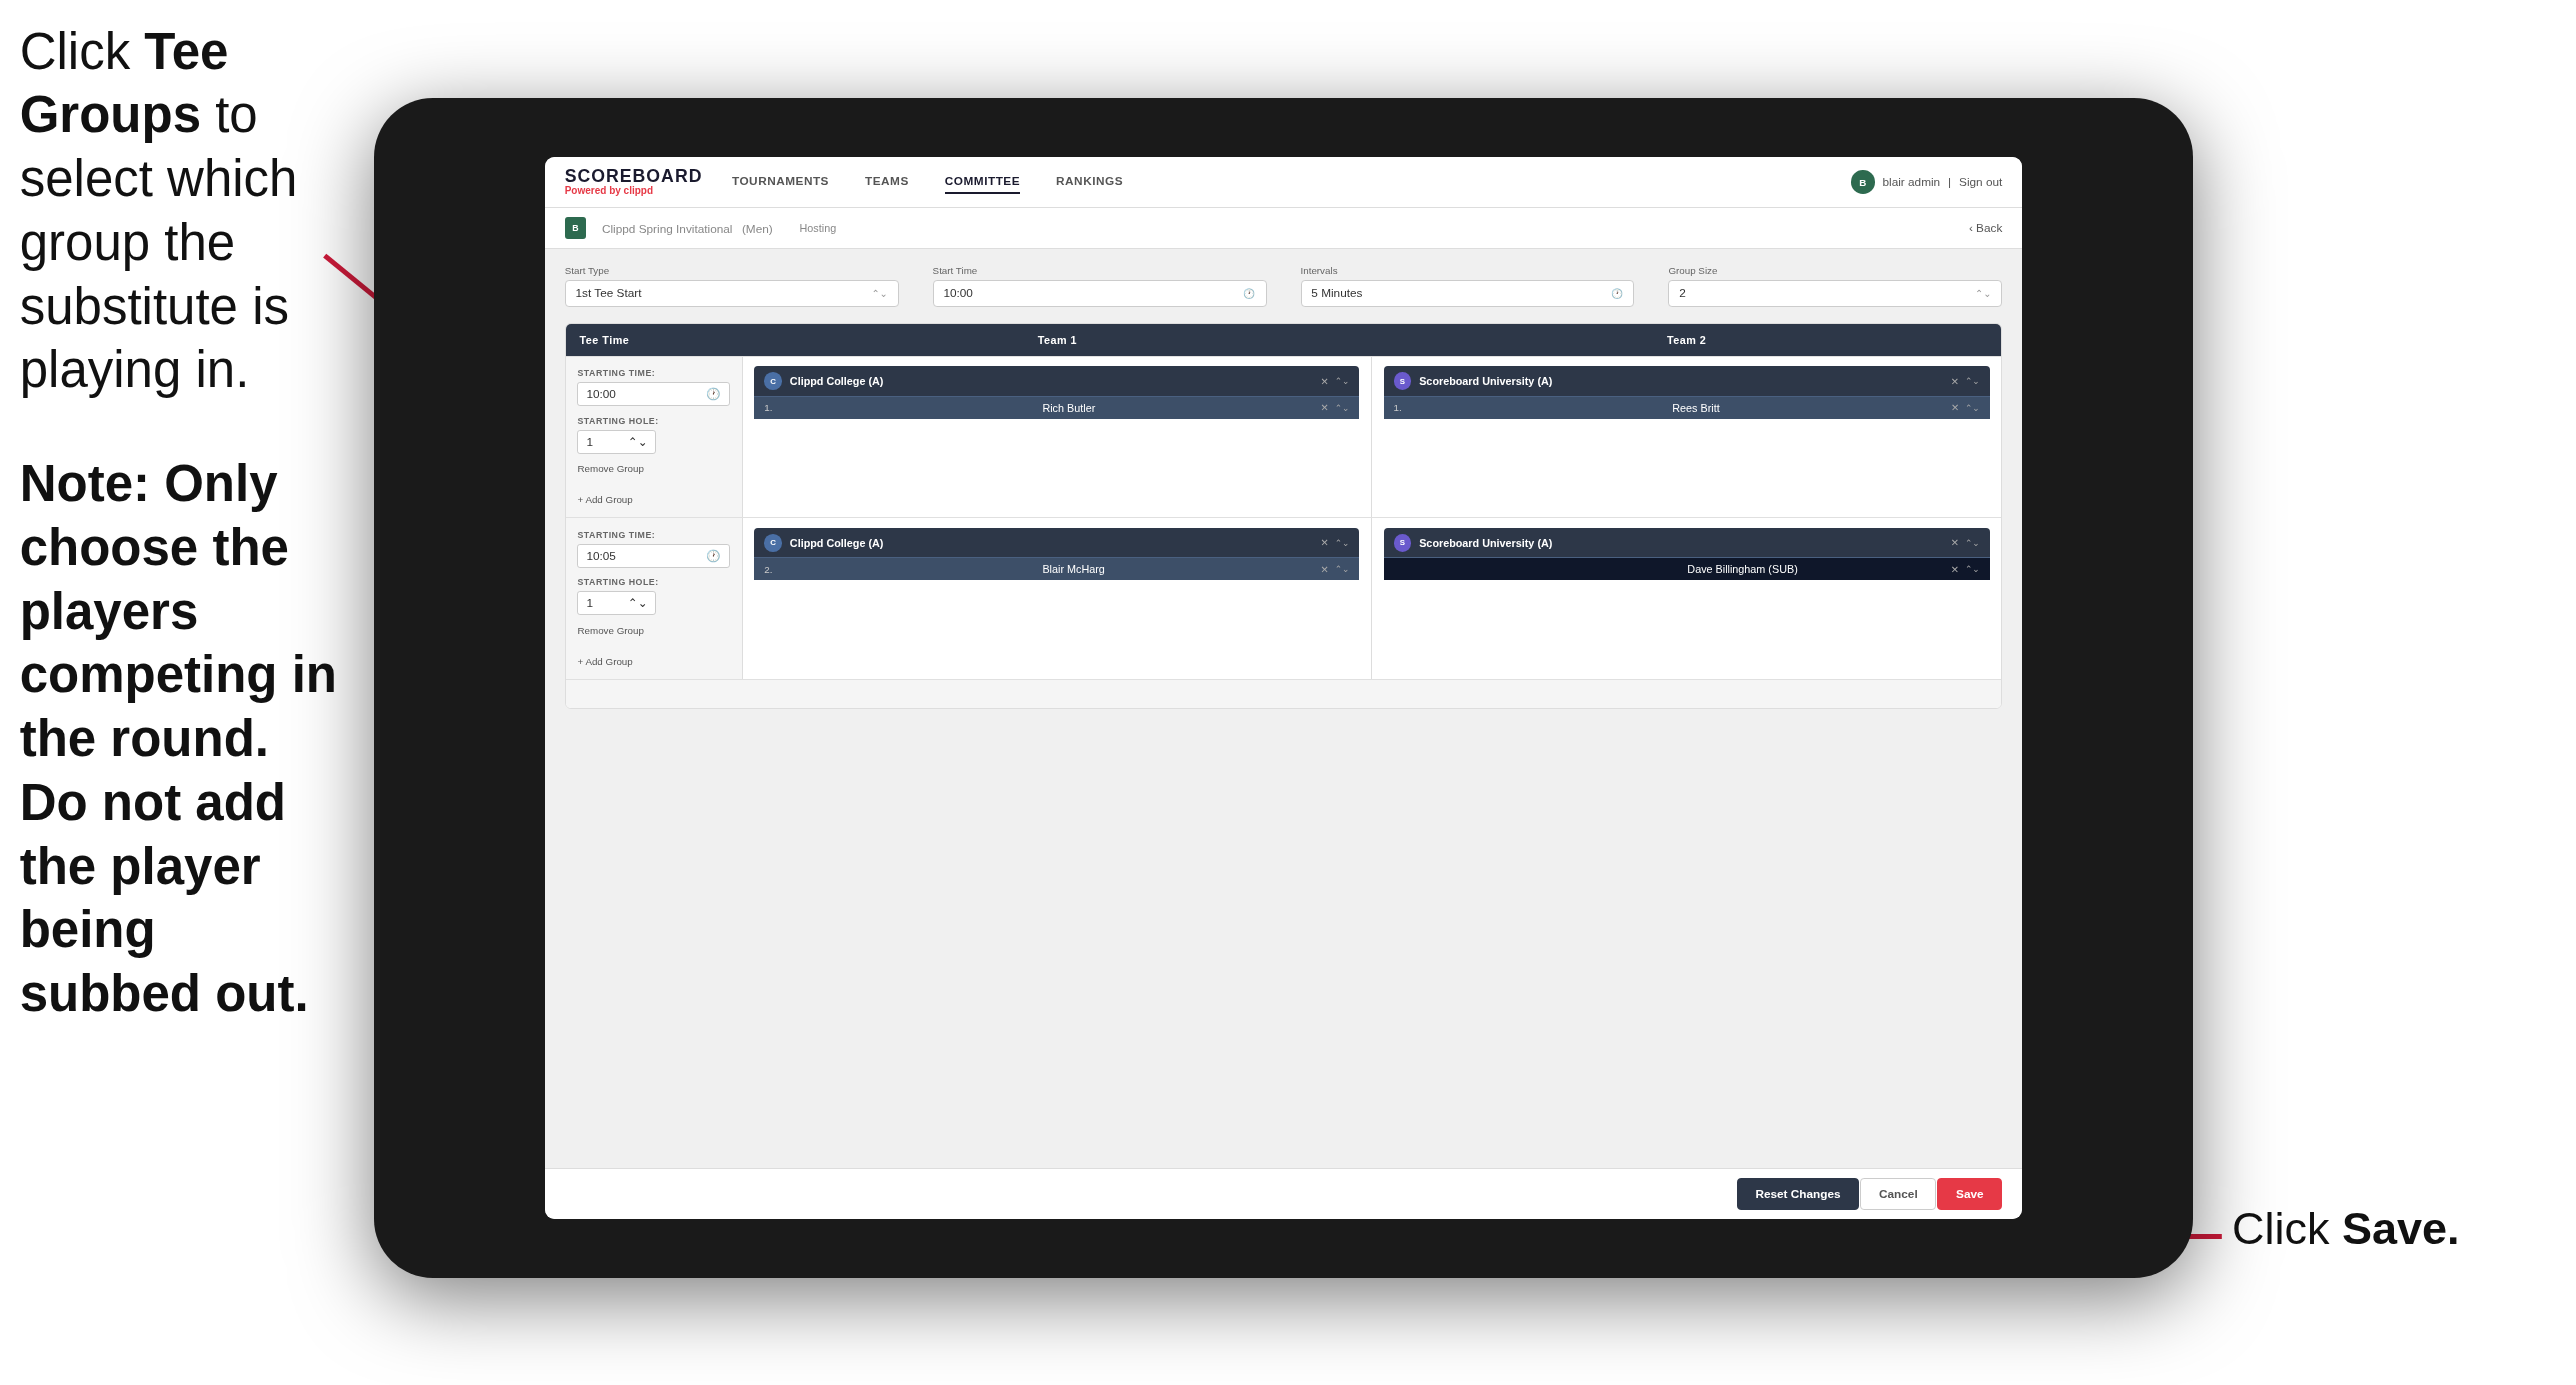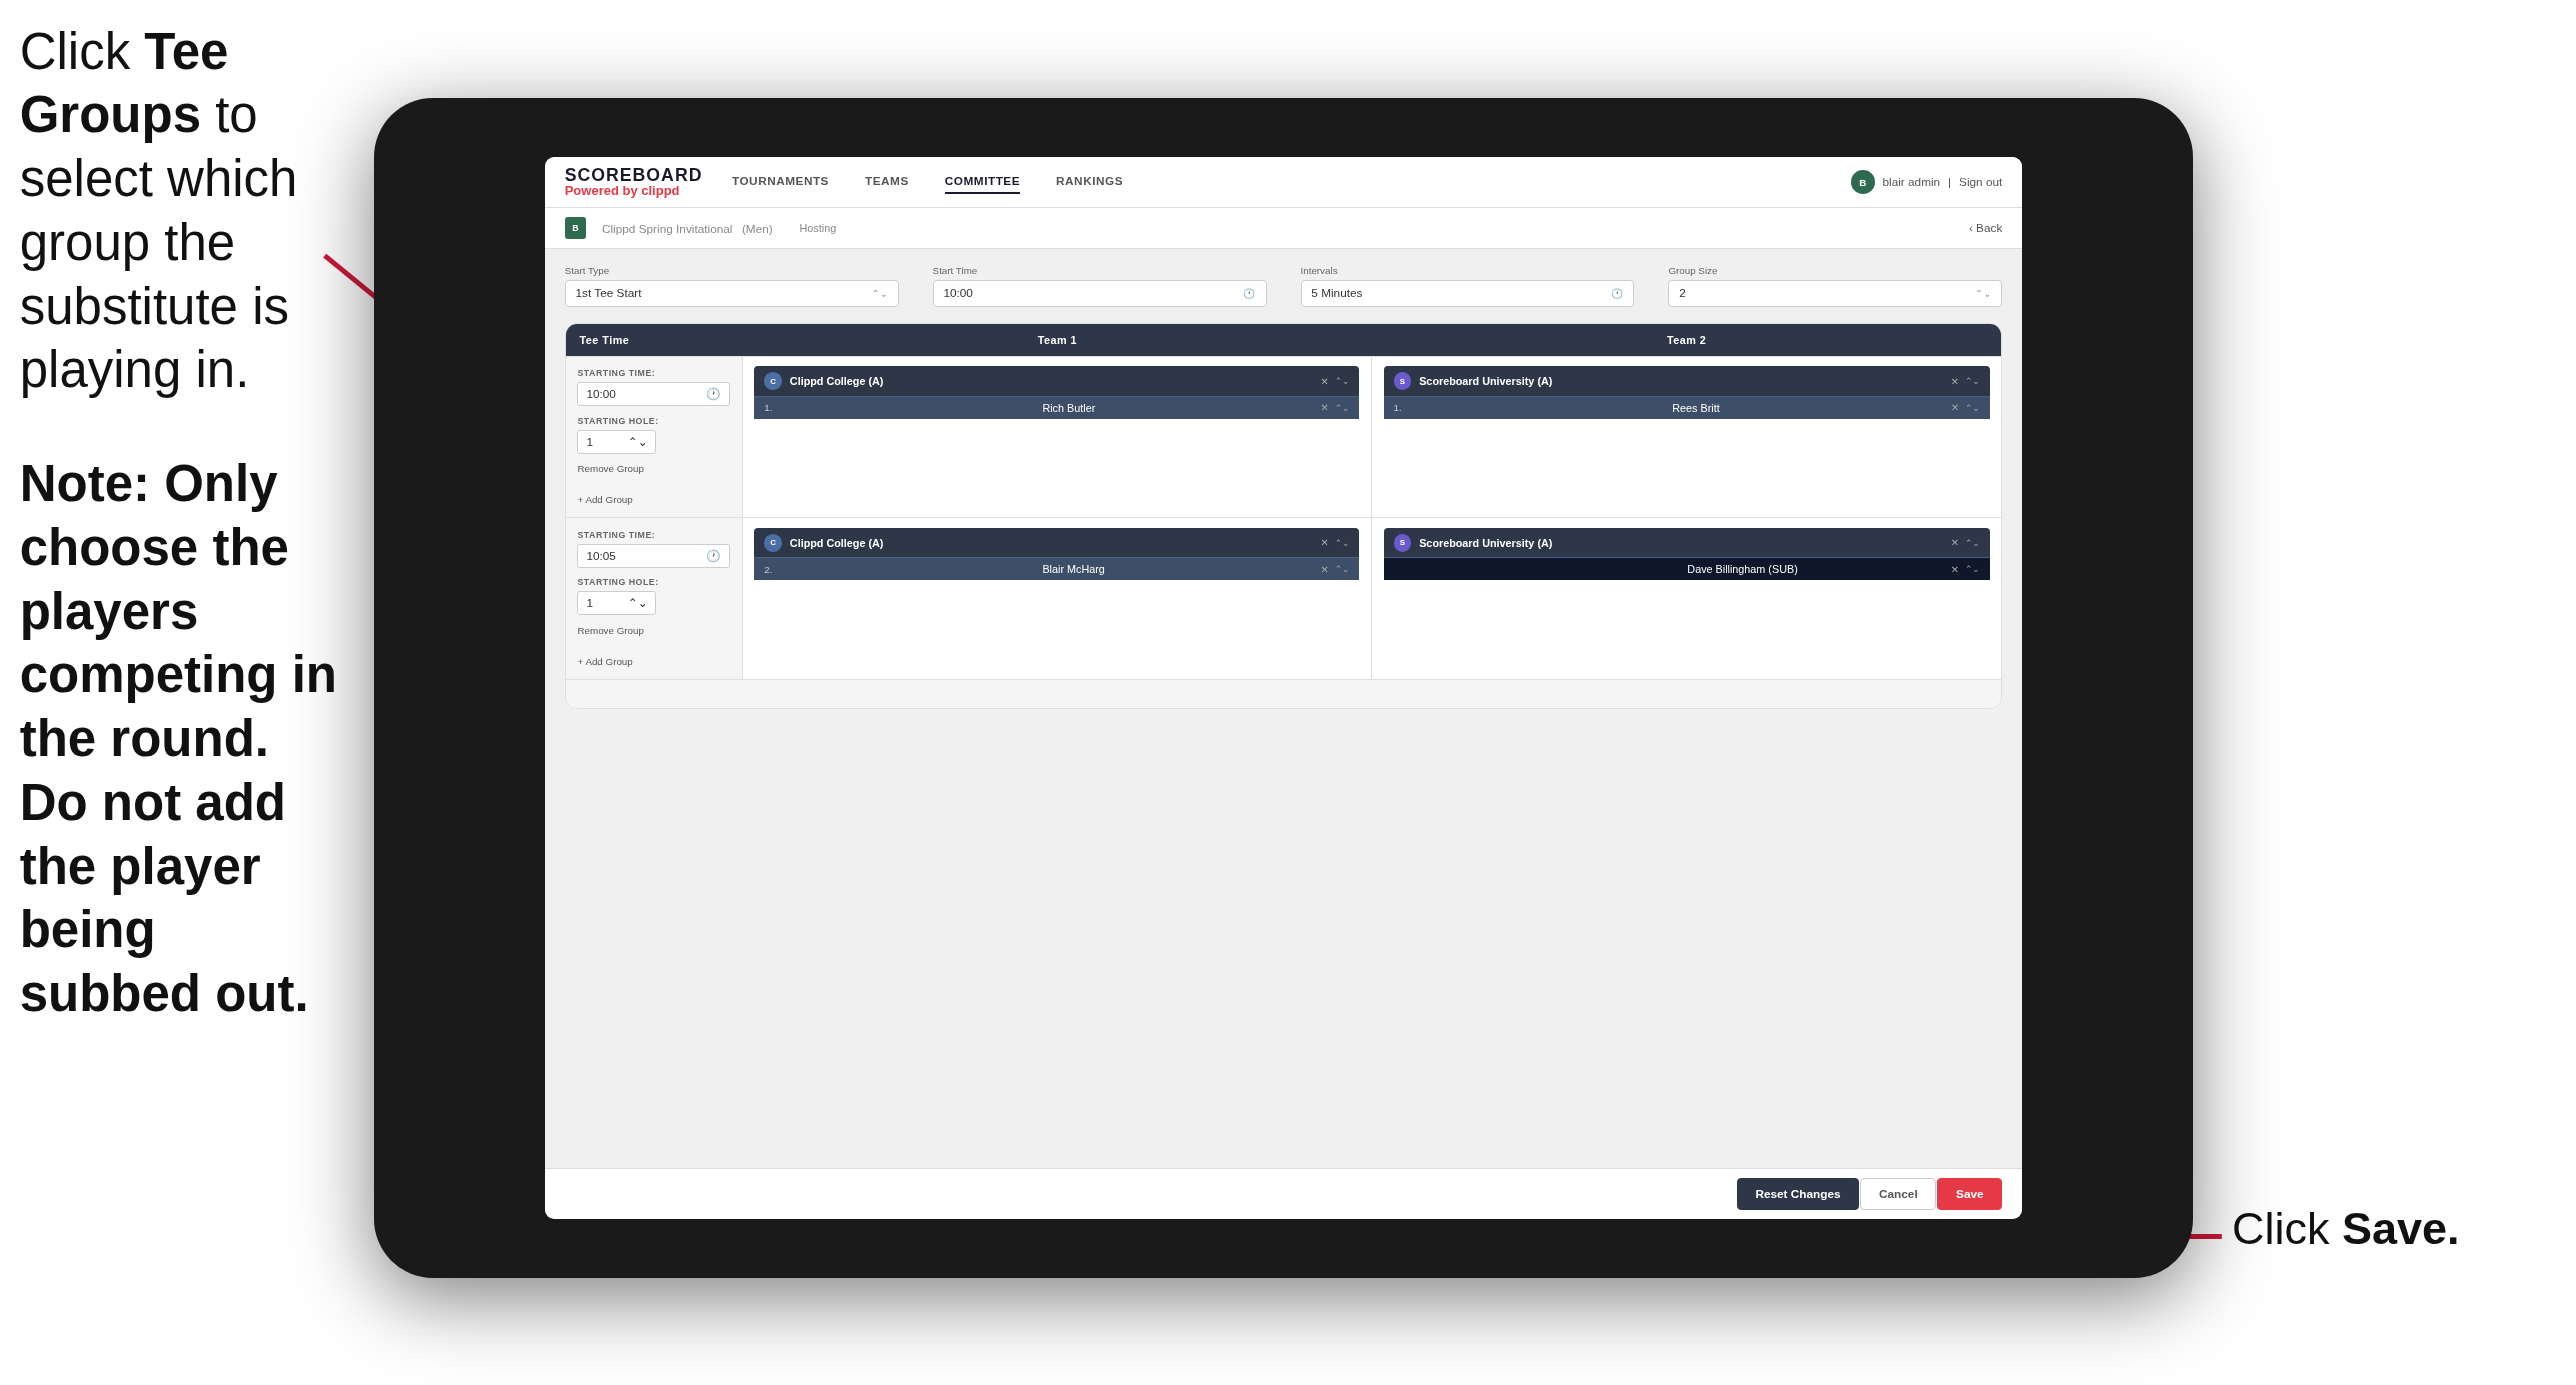--- a/index.html
+++ b/index.html
@@ -89,21 +89,21 @@
 
     .logo-scoreboard {
       font-size: 17.7px;
       font-weight: 900;
       letter-spacing: 1px;
       color: #1a1a2e;
       line-height: 1;
     }
 
     .logo-powered {
-      font-size: 13px;
+      font-size: 10px;
       color: #999;
       line-height: 1;
     }
 
     .logo-powered span {
       color: #e63946;
       font-weight: 700;
     }
 
     .nav-links {
@@ -241,21 +241,21 @@
     }
 
     .setting-input .arrows {
       color: #999;
       font-size: 9.8px;
     }
 
     
     .tee-table {
       background: #fff;
-      border-radius: 12px;
+      border-radius: 6px;
       overflow: hidden;
       border: 1px solid #ddd;
     }
 
     .tee-table-header {
       display: grid;
       grid-template-columns: 177px 1fr 1fr;
       background: #2d3748;
       color: #fff;
     }

